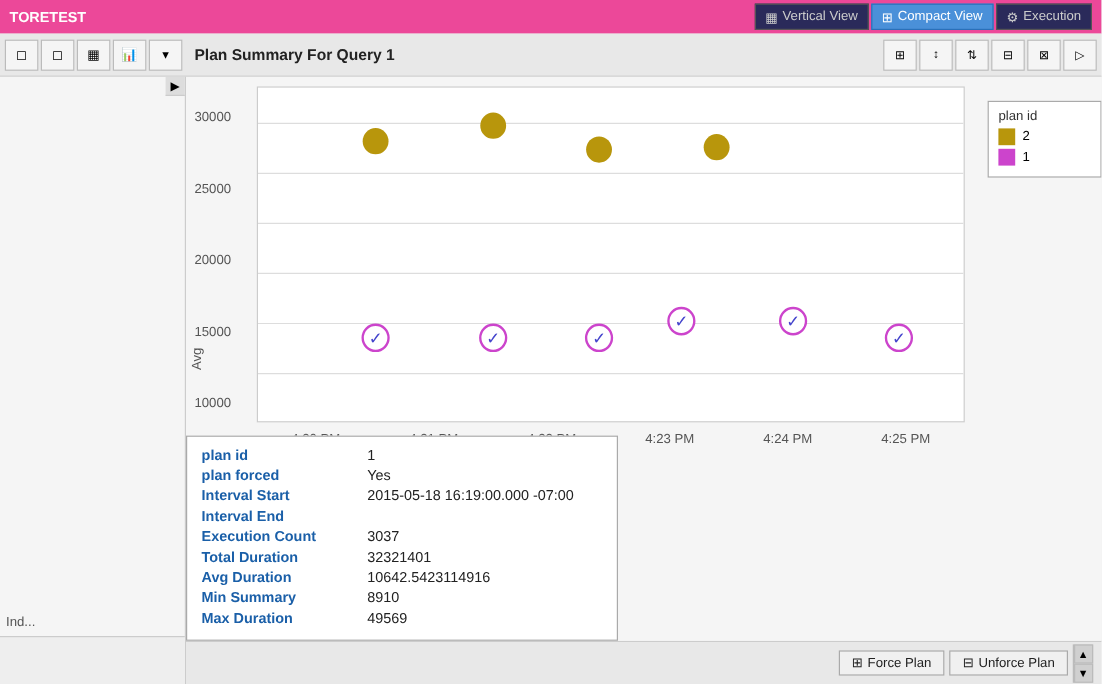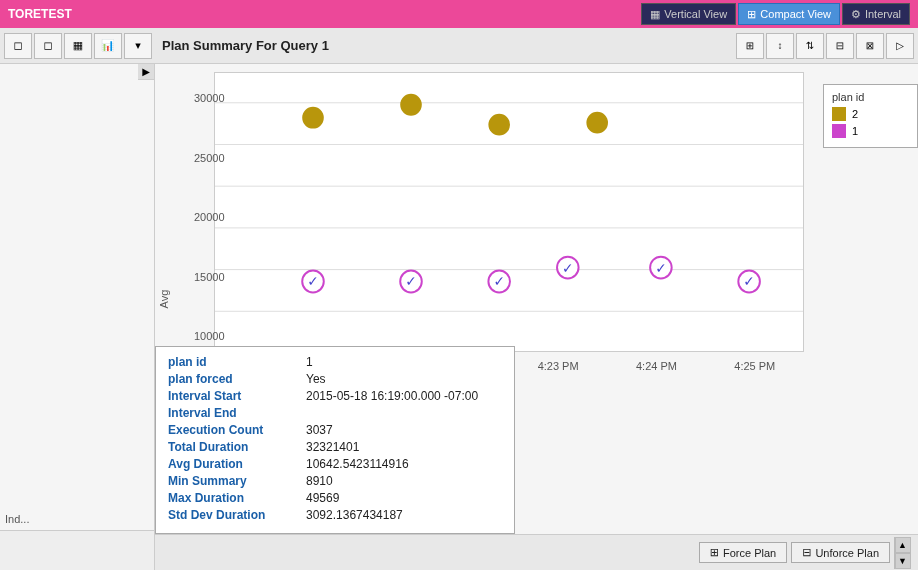--- a/index.html
+++ b/index.html
@@ -231,21 +231,21 @@
     <button class="view-btn">
       <span>▦</span>
       <span>Vertical View</span>
     </button>
     <button class="view-btn active">
       <span>⊞</span>
       <span>Compact View</span>
     </button>
     <button class="view-btn">
       <span>⚙</span>
-      <span>Interval</span>
+      <span>Execution</span>
     </button>
   </div>
 </div>
 
 <div class="toolbar">
   <button class="toolbar-btn">
       <span>◻</span>
     </button>
   <button class="toolbar-btn">
       <span>◻</span>
@@ -323,21 +323,21 @@
           <text x="360" y="201" text-anchor="middle" font-size="14" fill="#4444cc">✓</text>
 
           <circle cx="455" cy="196" r="11" fill="white" stroke="#cc44cc" stroke-width="2"></circle>
           <text x="455" y="201" text-anchor="middle" font-size="14" fill="#4444cc">✓</text>
 
           <circle cx="545" cy="210" r="11" fill="white" stroke="#cc44cc" stroke-width="2"></circle>
           <text x="545" y="215" text-anchor="middle" font-size="14" fill="#4444cc">✓</text>
         </svg>
 
         
-        <div style="position:absolute; left:-52px; top:0; height:100%; display:flex; flex-direction:column; justify-content:space-between; font-size:11px; color:#555; text-align:right; padding: 20px 0 10px 0; margin-left: 32px;">
+        <div style="position:absolute; left:-52px; top:0; height:100%; display:flex; flex-direction:column; justify-content:space-between; font-size:11px; color:#555; text-align:right; padding: 20px 0 10px 0;">
           <span>30000</span>
           <span>25000</span>
           <span>20000</span>
           <span>15000</span>
           <span>10000</span>
         </div>
 
         
         <div style="position:absolute; bottom:-20px; left:0; right:0; display:flex; justify-content:space-around; font-size:11px; color:#555;">
           <span>4:20 PM</span>
@@ -390,24 +390,20 @@
           <span class="tooltip-val">10642.5423114916</span>
         </div>
         <div class="tooltip-row">
           <span class="tooltip-key">Min Summary</span>
           <span class="tooltip-val">8910</span>
         </div>
         <div class="tooltip-row">
           <span class="tooltip-key">Max Duration</span>
           <span class="tooltip-val">49569</span>
         </div>
-        <div class="tooltip-row">
-          <span class="tooltip-key">Std Dev Duration</span>
-          <span class="tooltip-val">3092.1367434187</span>
-        </div>
       </div>
 
     </div>
 
     <div class="bottom-bar">
       <button class="action-btn">
         <span>⊞</span>
         <span>Force Plan</span>
       </button>
       <button class="action-btn">

